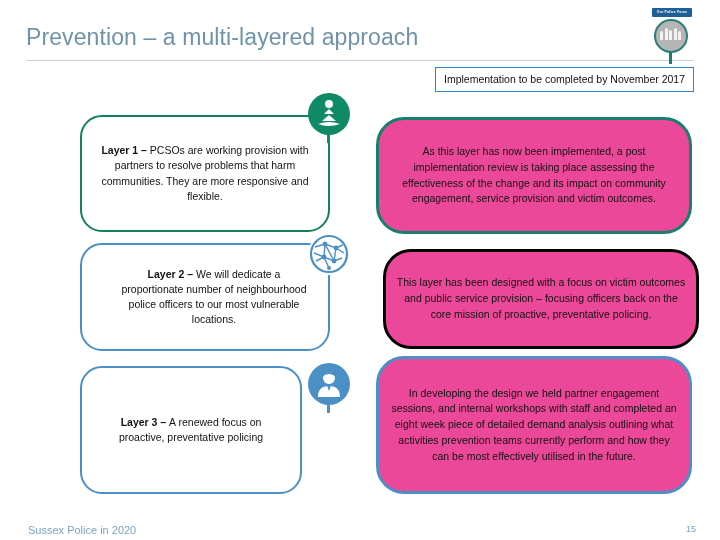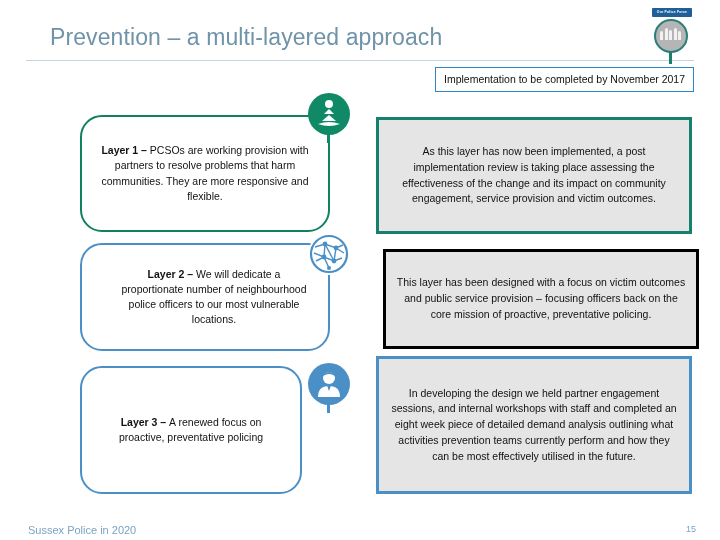--- a/index.html
+++ b/index.html
@@ -18,21 +18,20 @@
   
   .slide-title {
     position: absolute;
     left: 26px;
     top: 24px;
     font-size: 23px;
     font-weight: 400;
     color: #6f93a8;
     letter-spacing: 0.1px;
     white-space: nowrap;
-    margin-left: 24px;
   }
   .title-rule {
     position: absolute;
     left: 26px;
     top: 60px;
     width: 668px;
     height: 1px;
     background: #c8d4dc;
   }
 
@@ -172,24 +171,25 @@
     height: 10px;
     left: 327px;
   }
   #icon-tail-1 { top: 133px; background: #108a66; }
   #icon-tail-3 { top: 403px; background: #4b8fc7; }
 
   
   .note-box {
     position: absolute;
     box-sizing: border-box;
-    background: #e5e5e5;
-    display: flex;
-    align-items: center;
-    justify-content: center;
+    background: #ec4899;
+    display: flex;
+    align-items: center;
+    justify-content: center;
+    border-radius: 28px;
   }
   .note-text {
     font-size: 10.5px;
     line-height: 1.5;
     color: #111111;
     text-align: center;
     padding: 0 10px;
   }
   #note-box-1 {
     left: 376px; top: 117px; width: 316px; height: 117px;

